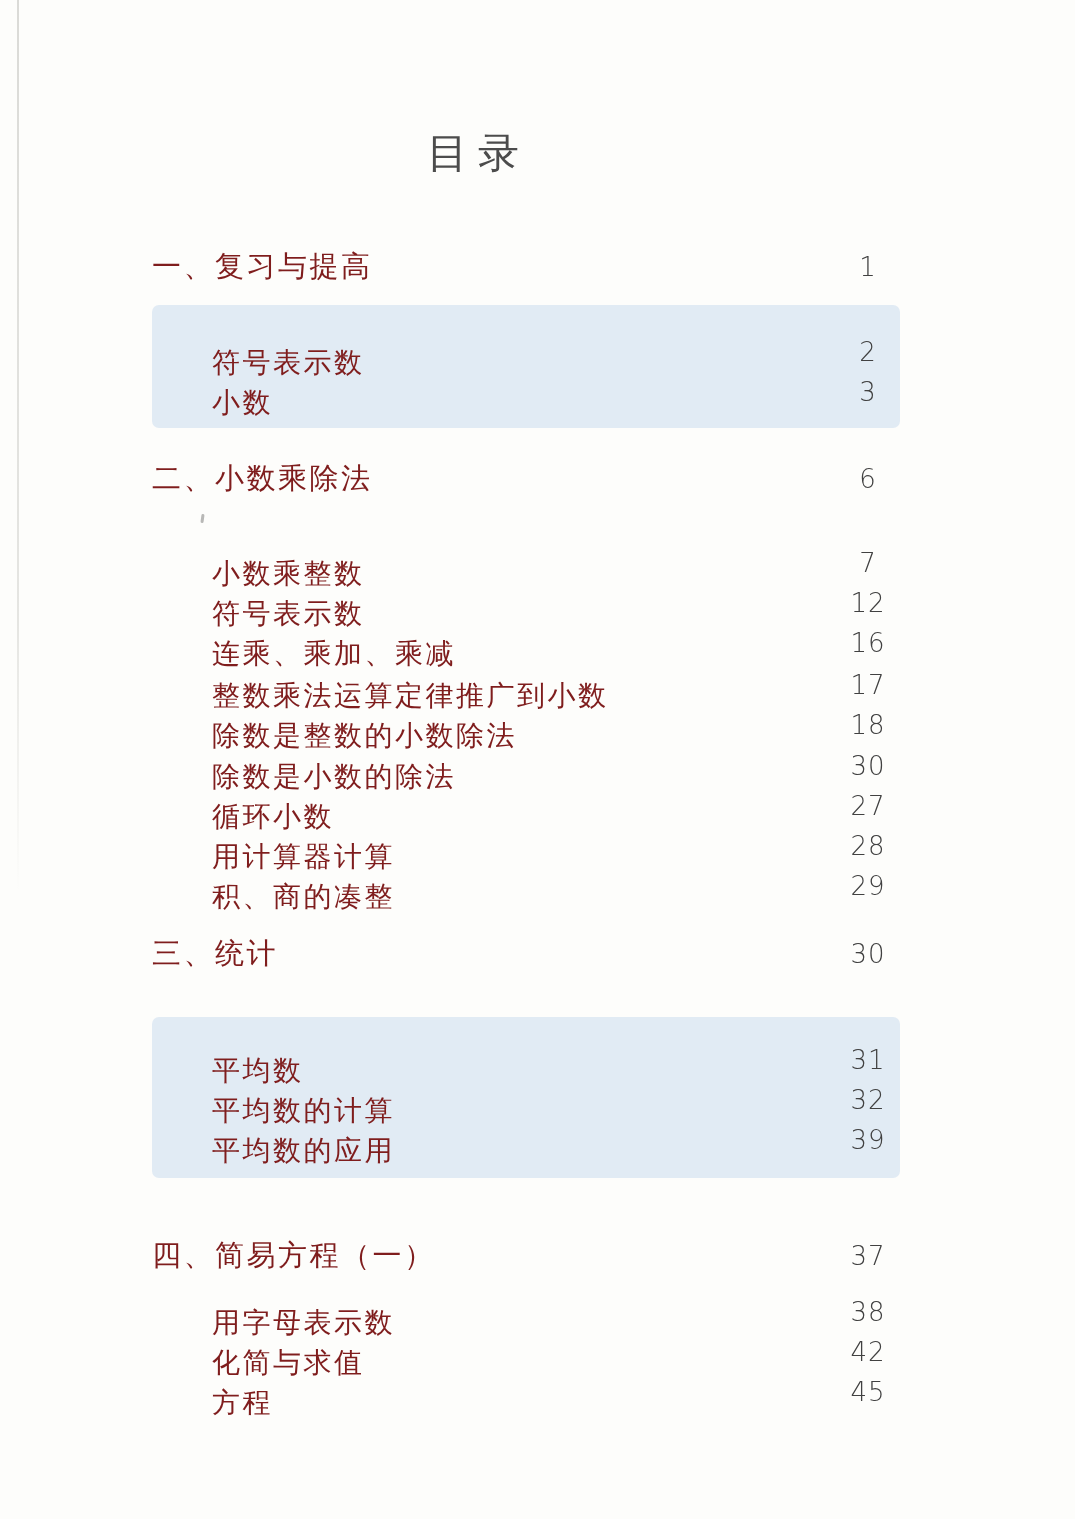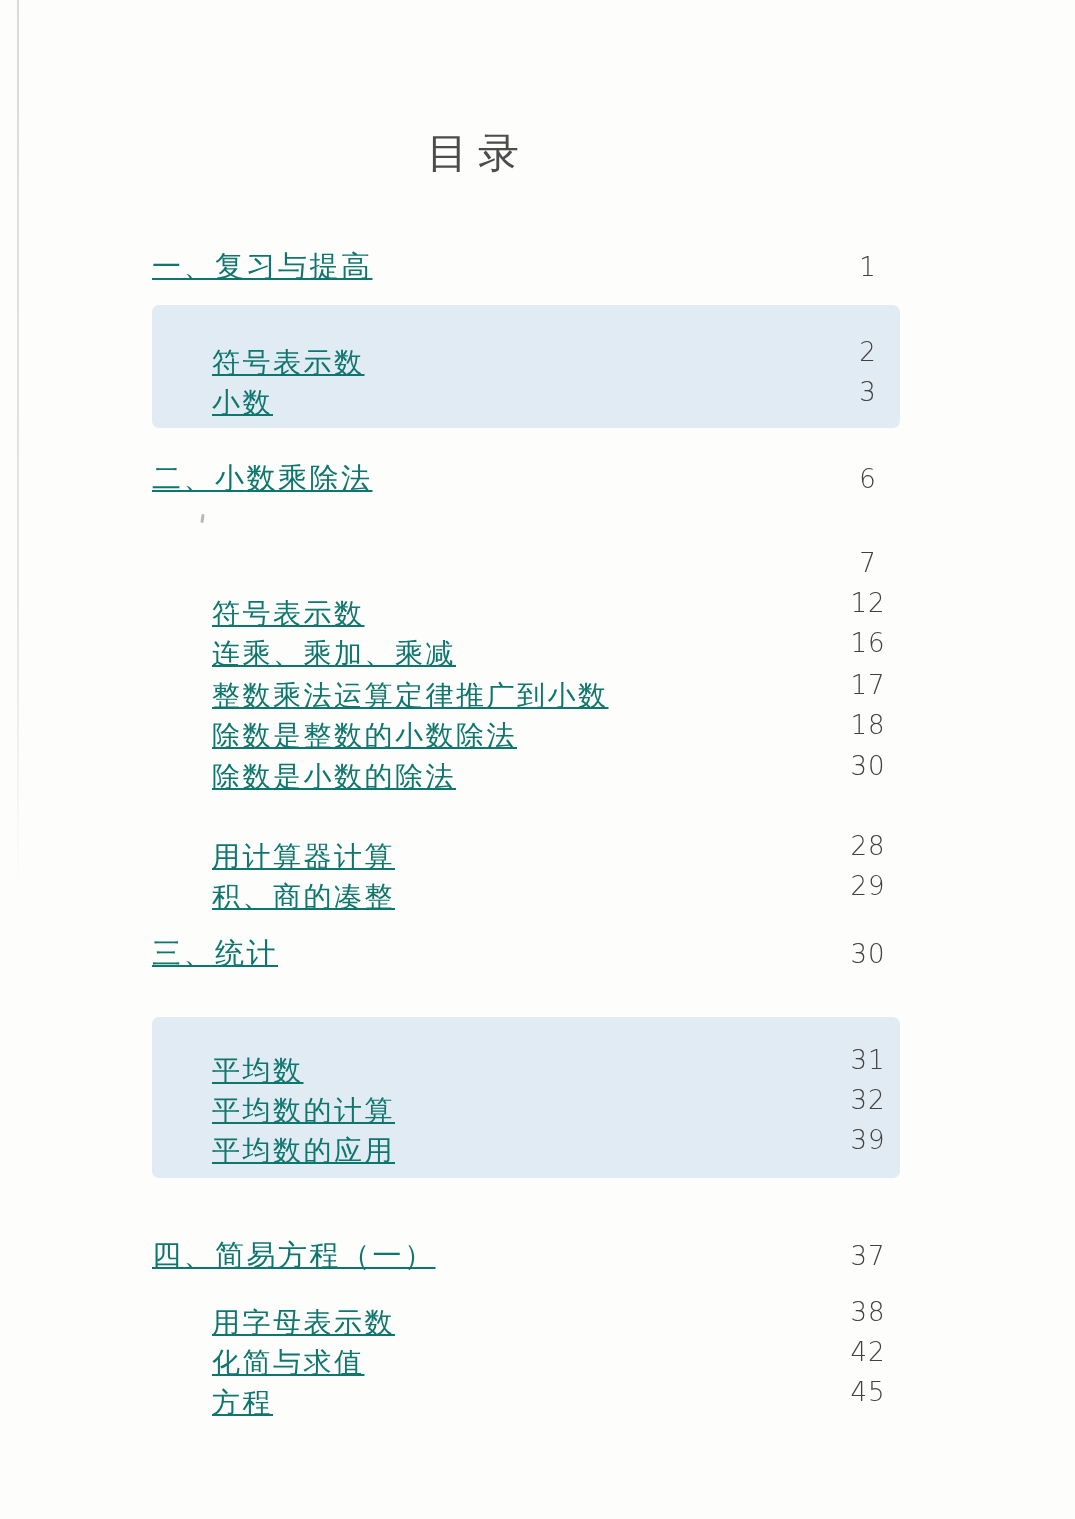--- a/index.html
+++ b/index.html
@@ -50,23 +50,22 @@
     position: absolute;
     left: 152px;
     width: 756px;
     height: 40px;
     display: flex;
     align-items: center;
   }
   .row .lbl {
     font-size: 29px;
     letter-spacing: 2.5px;
-    color: #0f766e;
+    color: #7f1d1d;
     white-space: nowrap;
-    text-decoration: underline;
   }
   .row.sub .lbl {
     padding-left: 60px;
     font-size: 28px;
     margin-top: 21px;
   }
   .row .pg {
     margin-left: auto;
     width: 80px;
     text-align: center;
@@ -112,20 +111,21 @@
   <div class="row sub" style="top:372px">
     <span class="lbl">小数</span>
     <span class="pg">3</span>
   </div>
 
   <div class="row heading" style="top:459px">
     <span class="lbl">二、小数乘除法</span>
     <span class="pg">6</span>
   </div>
   <div class="row sub" style="top:543px">
+    <span class="lbl">小数乘整数</span>
     <span class="pg">7</span>
   </div>
   <div class="row sub" style="top:583px">
     <span class="lbl">符号表示数</span>
     <span class="pg">12</span>
   </div>
   <div class="row sub" style="top:623px">
     <span class="lbl">连乘、乘加、乘减</span>
     <span class="pg">16</span>
   </div>
@@ -133,20 +133,24 @@
     <span class="lbl">整数乘法运算定律推广到小数</span>
     <span class="pg">17</span>
   </div>
   <div class="row sub" style="top:705px">
     <span class="lbl">除数是整数的小数除法</span>
     <span class="pg">18</span>
   </div>
   <div class="row sub" style="top:746px">
     <span class="lbl">除数是小数的除法</span>
     <span class="pg">30</span>
+  </div>
+  <div class="row sub" style="top:786px">
+    <span class="lbl">循环小数</span>
+    <span class="pg">27</span>
   </div>
   <div class="row sub" style="top:826px">
     <span class="lbl">用计算器计算</span>
     <span class="pg">28</span>
   </div>
   <div class="row sub" style="top:866px">
     <span class="lbl">积、商的凑整</span>
     <span class="pg">29</span>
   </div>
 

